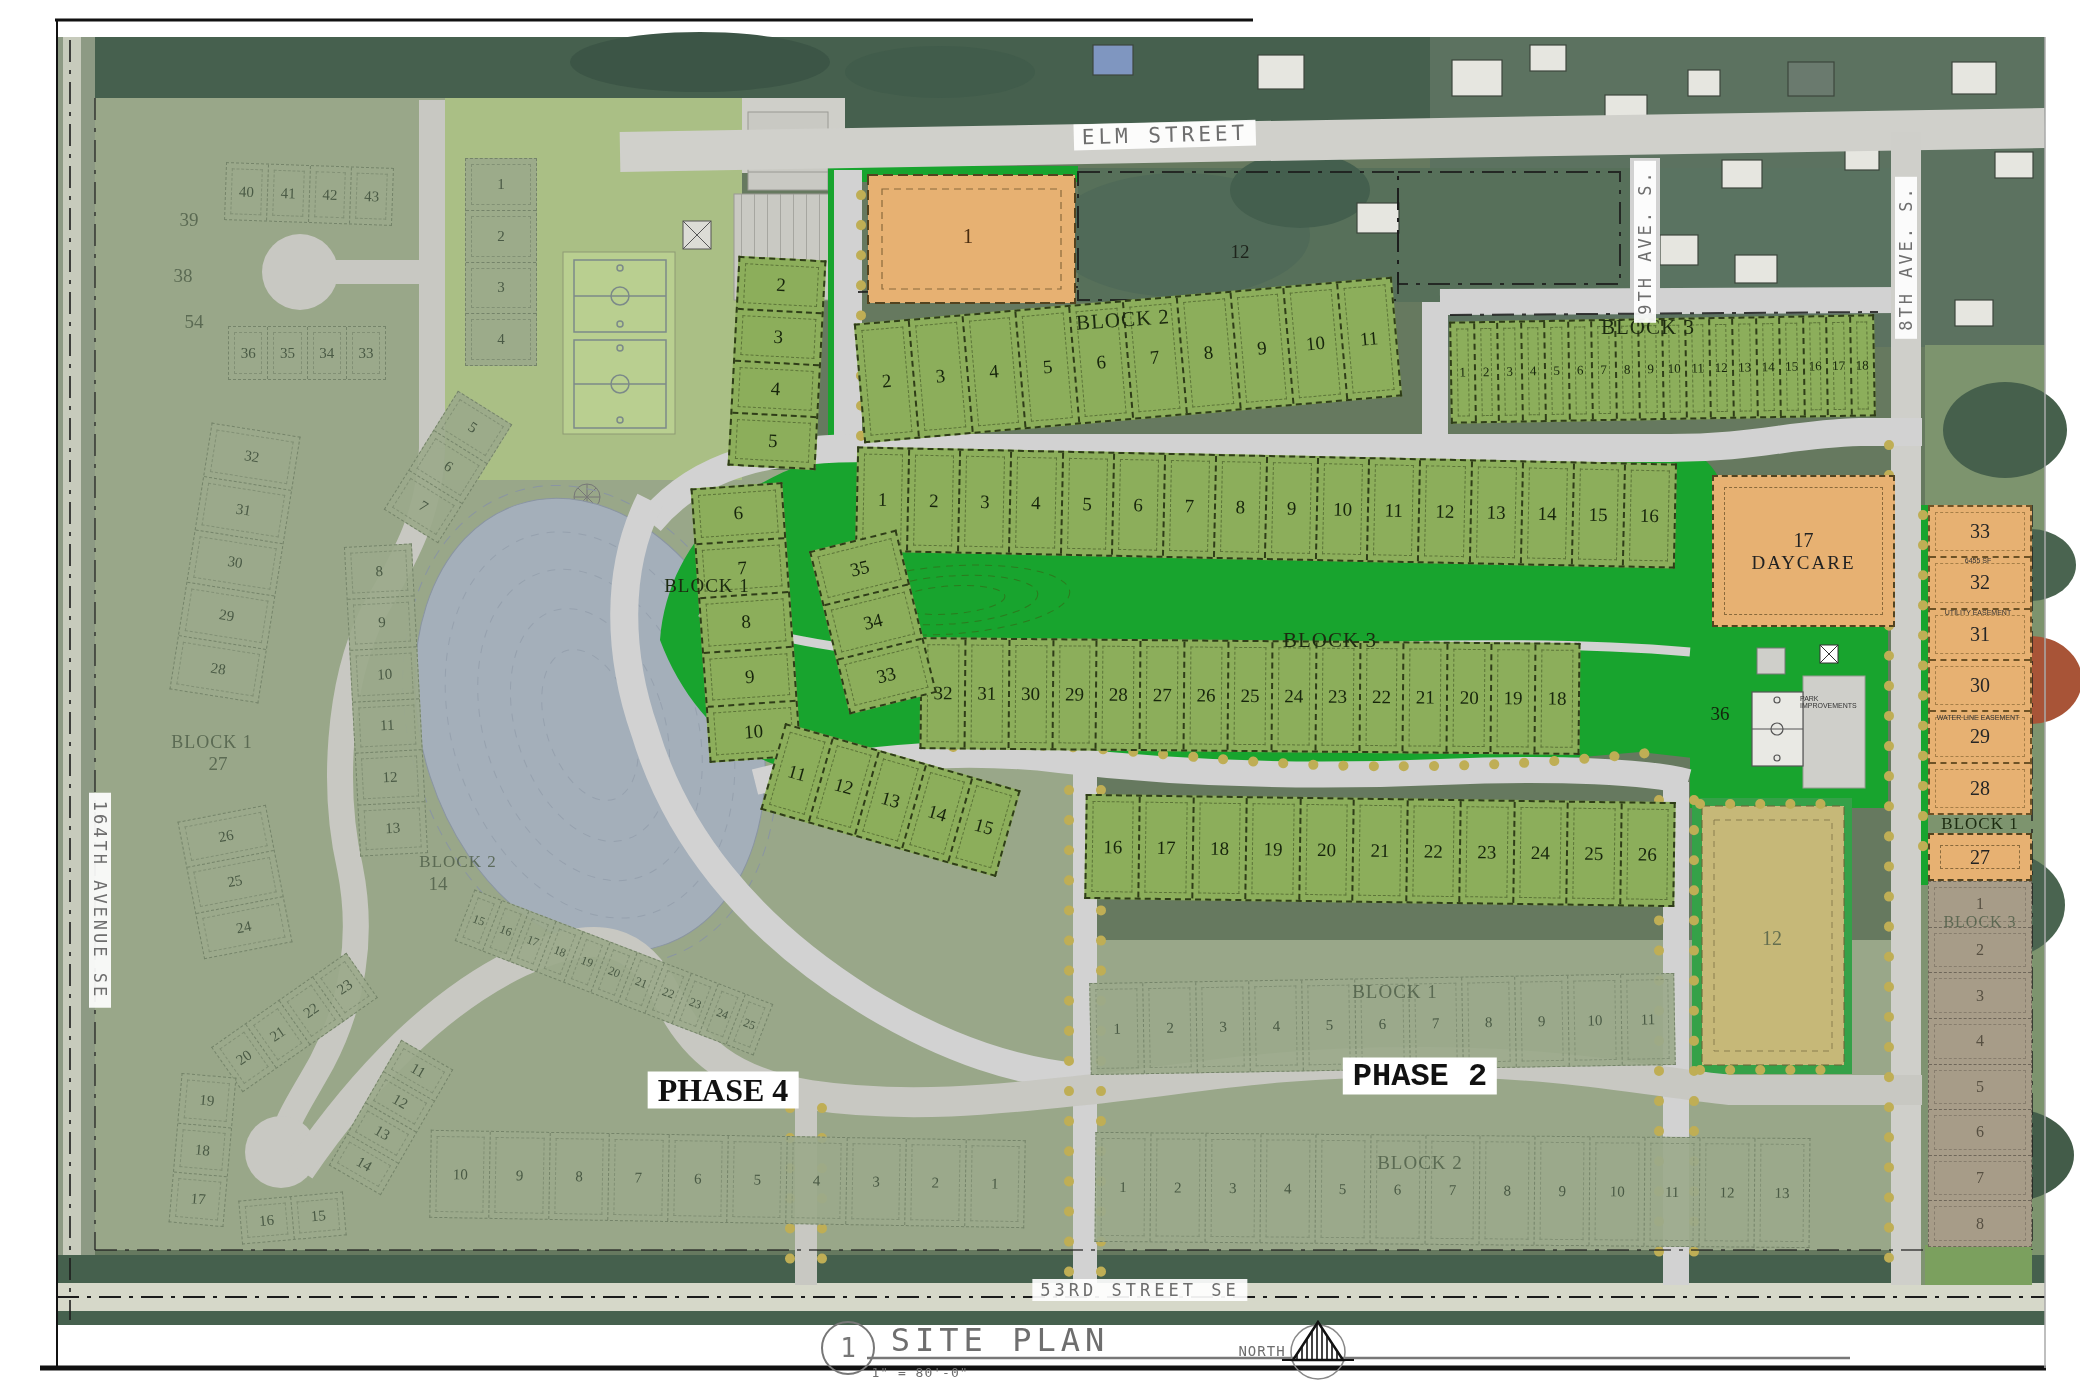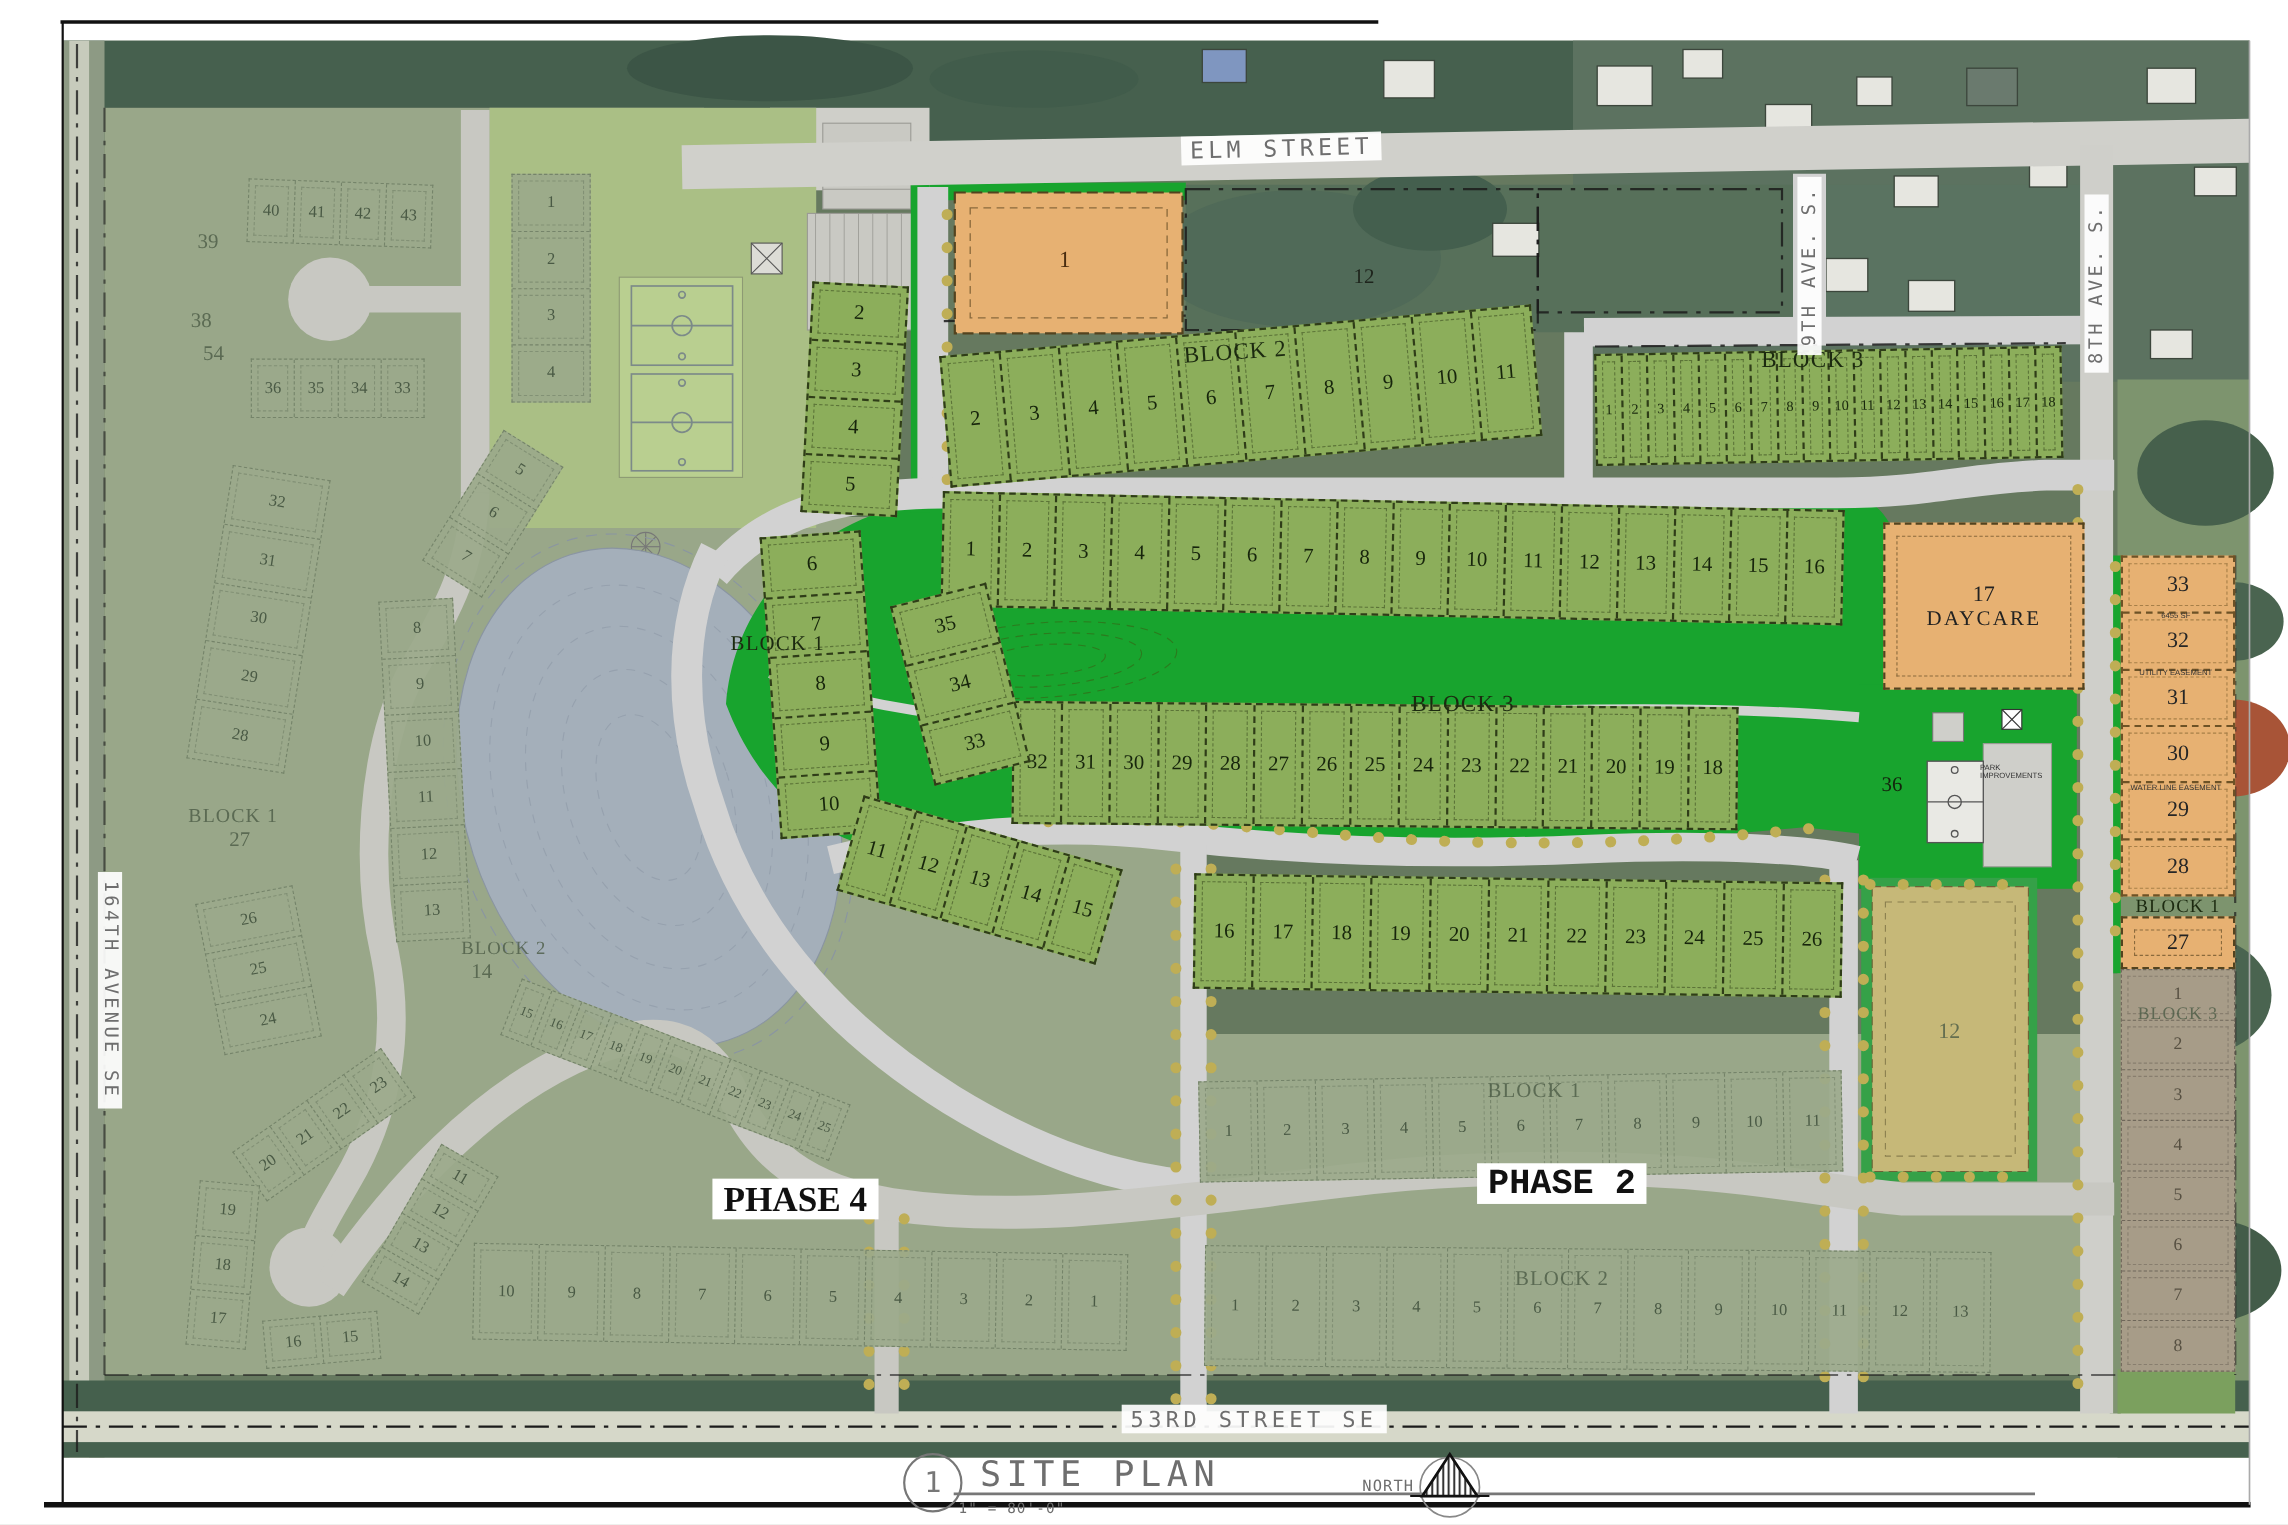--- a/index.html
+++ b/index.html
@@ -786,21 +786,21 @@
   <div class="lrow faded" style="left:240px;top:1196px;width:105px;height:44px;transform:rotate(-5deg);">
 
   <div class="lot">
           <span>16</span>
         </div>
         <div class="lot">
           <span>15</span>
         </div>
       </div>
   <div class="lbl num fade" style="left:189px;top:220px;">39</div>
-  <div class="lbl num fade" style="left:183px;top:292px;">38</div>
+  <div class="lbl num fade" style="left:183px;top:276px;">38</div>
   <div class="lbl num fade" style="left:194px;top:322px;">54</div>
   <div class="lbl blk fade" style="left:212px;top:742px;font-size:18px;">BLOCK 1</div>
   <div class="lbl num fade" style="left:218px;top:764px;">27</div>
 
   <div class="lrow faded col" style="left:465px;top:158px;width:72px;height:208px;">
 
   <div class="lot">
           <span>1</span>
         </div>
         <div class="lot">
@@ -942,21 +942,21 @@
   <div class="lbl num" style="left:1720px;top:714px;color:#14240d;">36</div>
   <div class="lbl easml" style="left:1830px;top:702px;width:60px;white-space:normal;text-align:left;transform:translate(-50%,-50%);">PARK IMPROVEMENTS</div>
 
   <div class="lbl phase" style="left:723px;top:1090px;">PHASE 4</div>
   <div class="lbl phase" style="left:1420px;top:1076px;font-family:Liberation Mono, monospace;">PHASE 2</div>
 
   <div class="lbl arch wbox" style="left:1165px;top:135px;font-size:21px;transform:translate(-50%,-50%) rotate(-1.5deg);">ELM STREET</div>
   <div class="lbl arch wbox" style="left:1645px;top:242px;font-size:17px;letter-spacing:3px;transform:translate(-50%,-50%) rotate(-90deg);">9TH AVE. S.</div>
   <div class="lbl arch wbox" style="left:1906px;top:258px;font-size:17px;letter-spacing:3px;transform:translate(-50%,-50%) rotate(-90deg);">8TH AVE. S.</div>
   <div class="lbl arch wbox" style="left:100px;top:900px;font-size:17px;letter-spacing:3px;transform:translate(-50%,-50%) rotate(90deg);">164TH AVENUE SE</div>
-  <div class="lbl arch wbox" style="left:1140px;top:1290px;font-size:20px;">53RD STREET SE</div>
+  <div class="lbl arch wbox" style="left:1140px;top:1290px;font-size:17px;">53RD STREET SE</div>
 
   <div class="lbl arch" style="left:848px;top:1348px;font-size:26px;letter-spacing:0;color:#777;">1</div>
   <div class="lbl arch" style="left:1000px;top:1340px;font-size:32px;letter-spacing:5px;transform:translate(-50%,-50%);">SITE PLAN</div>
   <div class="lbl arch" style="left:920px;top:1372px;font-size:13px;letter-spacing:1px;">1" = 80'-0"</div>
   <div class="lbl arch" style="left:1262px;top:1351px;font-size:14px;letter-spacing:1px;">NORTH</div>
 </div>
 
 </div>
 
 </body></html>

